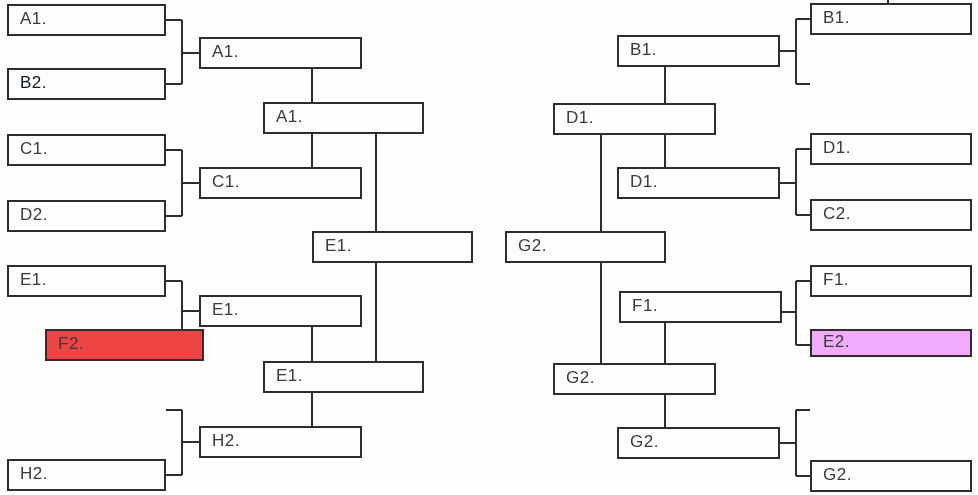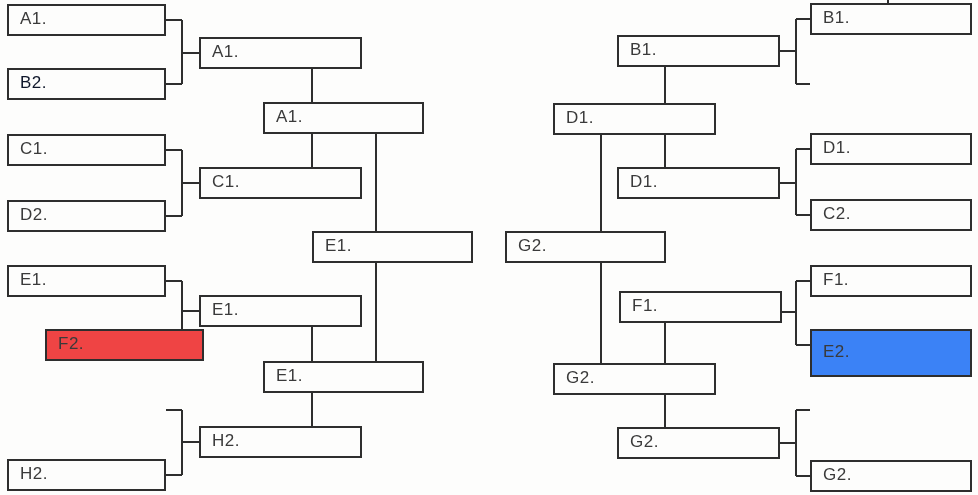--- a/index.html
+++ b/index.html
@@ -153,19 +153,19 @@
     </div>
     <div class="node" style="left: 810px; top: 133px; width: 162px; height: 32px; border-color: rgb(46, 46, 46); background: rgb(253, 253, 252);">
       <span class="label" style="color: rgb(58, 58, 58);">D1.</span>
     </div>
     <div class="node" style="left: 810px; top: 199px; width: 162px; height: 32px; border-color: rgb(46, 46, 46); background: rgb(253, 253, 252);">
       <span class="label" style="color: rgb(58, 58, 58); text-align: center;">C2.</span>
     </div>
     <div class="node" style="left: 810px; top: 265px; width: 162px; height: 32px; border-color: rgb(46, 46, 46); background: rgb(253, 253, 252);">
       <span class="label" style="color: rgb(58, 58, 58);">F1.</span>
     </div>
-    <div class="node" style="left: 810px; top: 329px; width: 162px; height: 48px; border-color: rgb(46, 46, 46); background: #3b82f6;">
+    <div class="node" style="left: 810px; top: 329px; width: 162px; height: 28px; border-color: rgb(46, 46, 46); background: #f0abfc;">
       <span class="label" style="color: rgb(58, 58, 58);">E2.</span>
     </div>
     <div class="node" style="left: 810px; top: 460px; width: 162px; height: 32px; border-color: rgb(46, 46, 46); background: rgb(253, 253, 252);">
       <span class="label" style="color: rgb(58, 58, 58);">G2.</span>
     </div>
   </div>
 
 </body></html>

